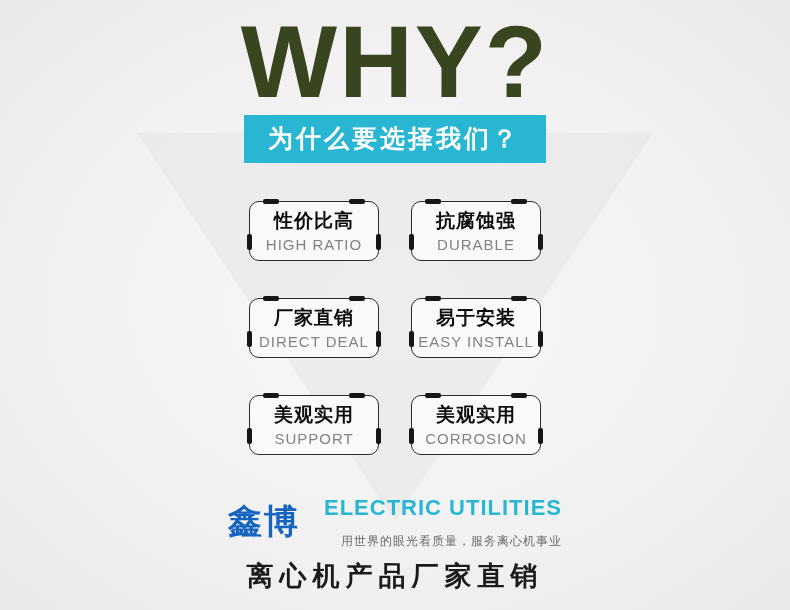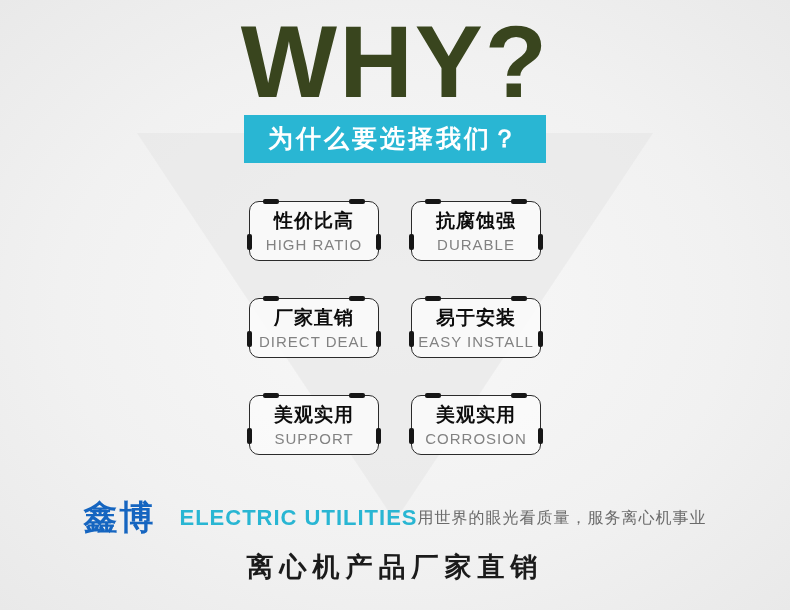--- a/index.html
+++ b/index.html
@@ -71,23 +71,23 @@
   .tab.th { width:16px; height:5px; top:-3px; }
   .tab.tl { left:13px; }
   .tab.tr { right:13px; }
   .tab.tv { width:5px; height:16px; bottom:10px; }
   .tab.lb { left:-3px; }
   .tab.rb { right:-3px; }
 
   .footer { margin-top:40px; display:flex; flex-direction:column; align-items:center; }
   .brand-line { display:flex; align-items:center; gap:24px; }
   .brand-zh { font-size:34px; font-weight:800; color:#1565c0; letter-spacing:2px; }
-  .brand-right { display:flex; flex-direction:row; align-items:center; }
+  .brand-right { display:flex; flex-direction:column; align-items:flex-end; }
   .brand-en { font-size:22px; font-weight:800; color:#29b6d3; letter-spacing:1px; }
-  .slogan { font-size:16px; color:#6b6b6b; letter-spacing:1px; margin-top:2px; }
+  .slogan { font-size:12px; color:#6b6b6b; letter-spacing:1px; margin-top:12px; }
   .tagline { margin-top:8px; font-size:27px; font-weight:800; color:#1b1b1b; letter-spacing:6px; }
 </style>
 </head>
 <body>
 
 <div class="page">
   <div class="bg-triangle"></div>
 
   <div class="content">
 

